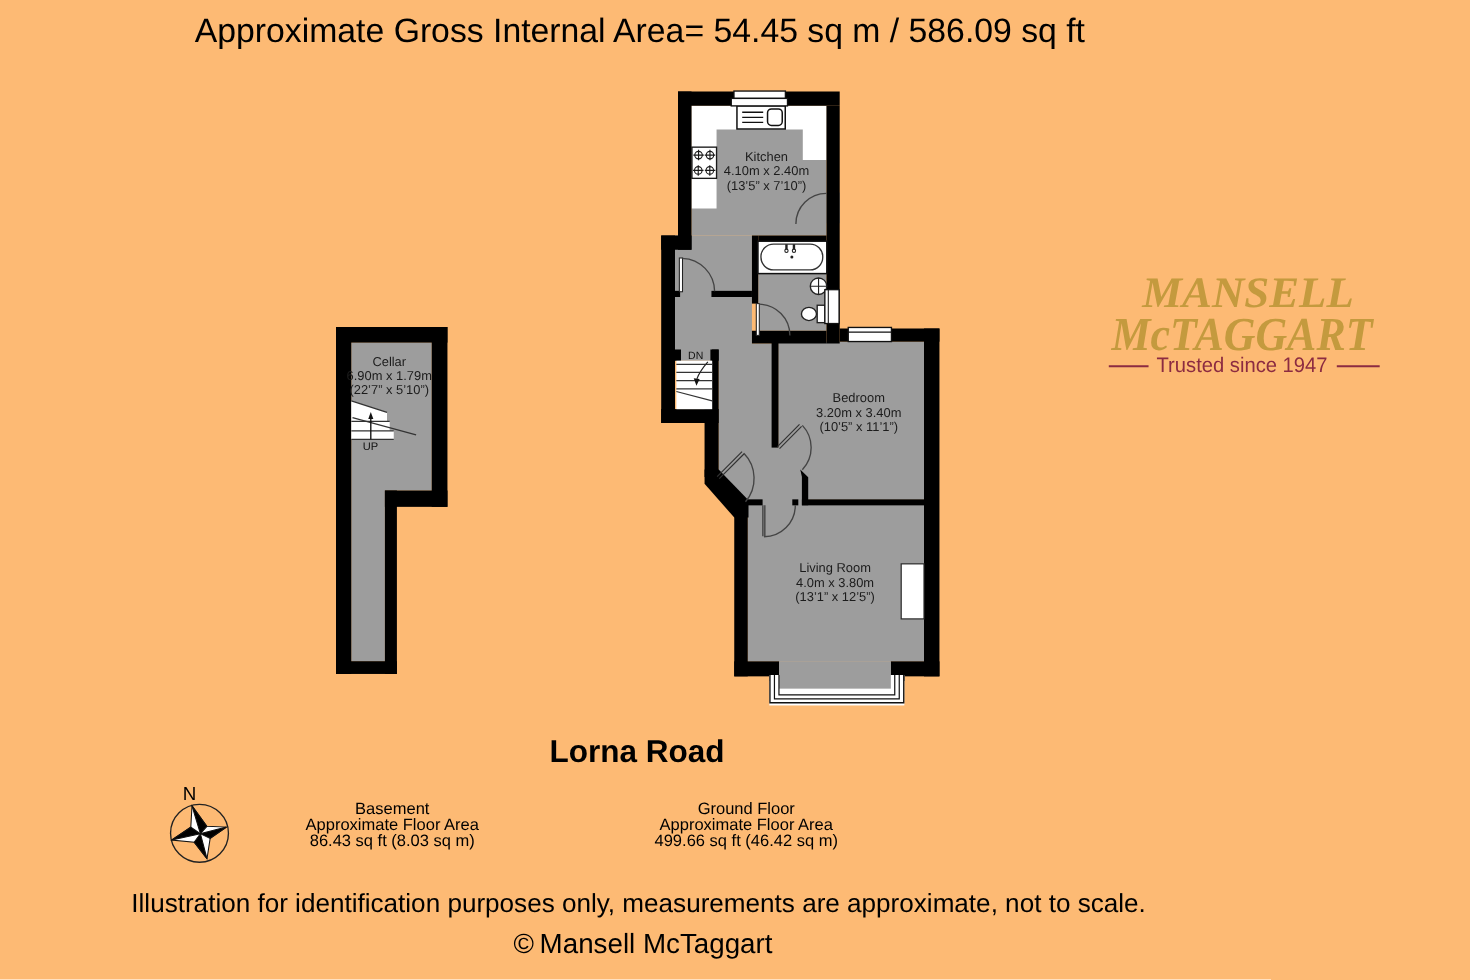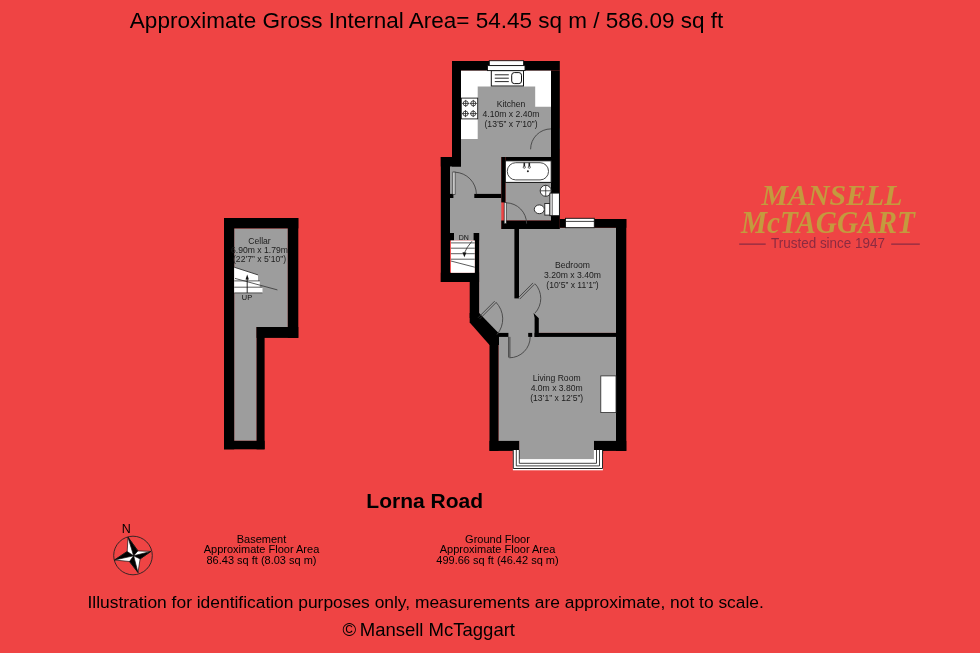--- a/index.html
+++ b/index.html
@@ -1,16 +1,16 @@
 <!DOCTYPE html>
 <html><head>
 <meta charset="utf-8">
 <style>
   html,body{margin:0;padding:0;background:#fff;}
-  #page{position:relative;width:980px;height:653px;background:#ef4444;overflow:hidden;
+  #page{position:relative;width:980px;height:653px;background:#fdba74;overflow:hidden;
         font-family:"Liberation Sans", sans-serif;text-align:right;}
   svg{position:absolute;left:0;top:0;}
   text{font-family:"Liberation Sans", sans-serif;}
 </style>
 </head>
 <body>
 
 <div id="page">
 <svg width="980" height="653" viewBox="0 0 980 653">
 

